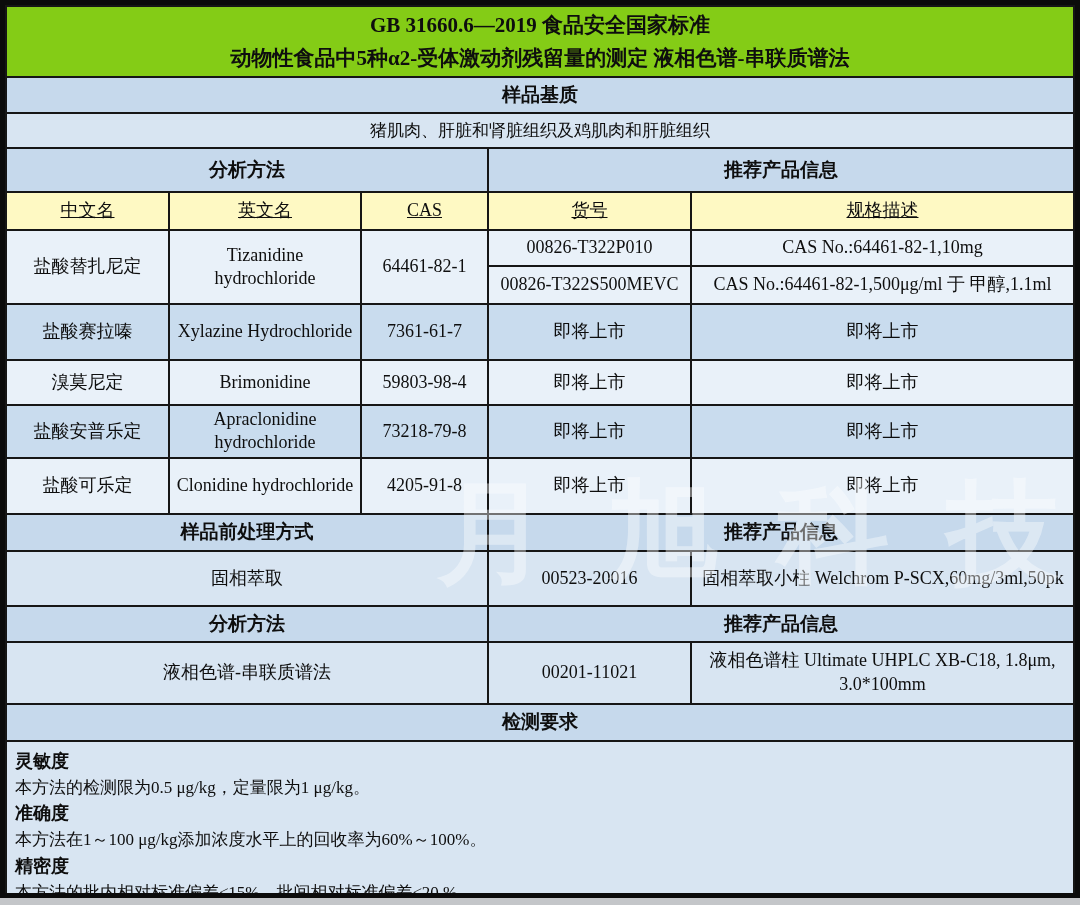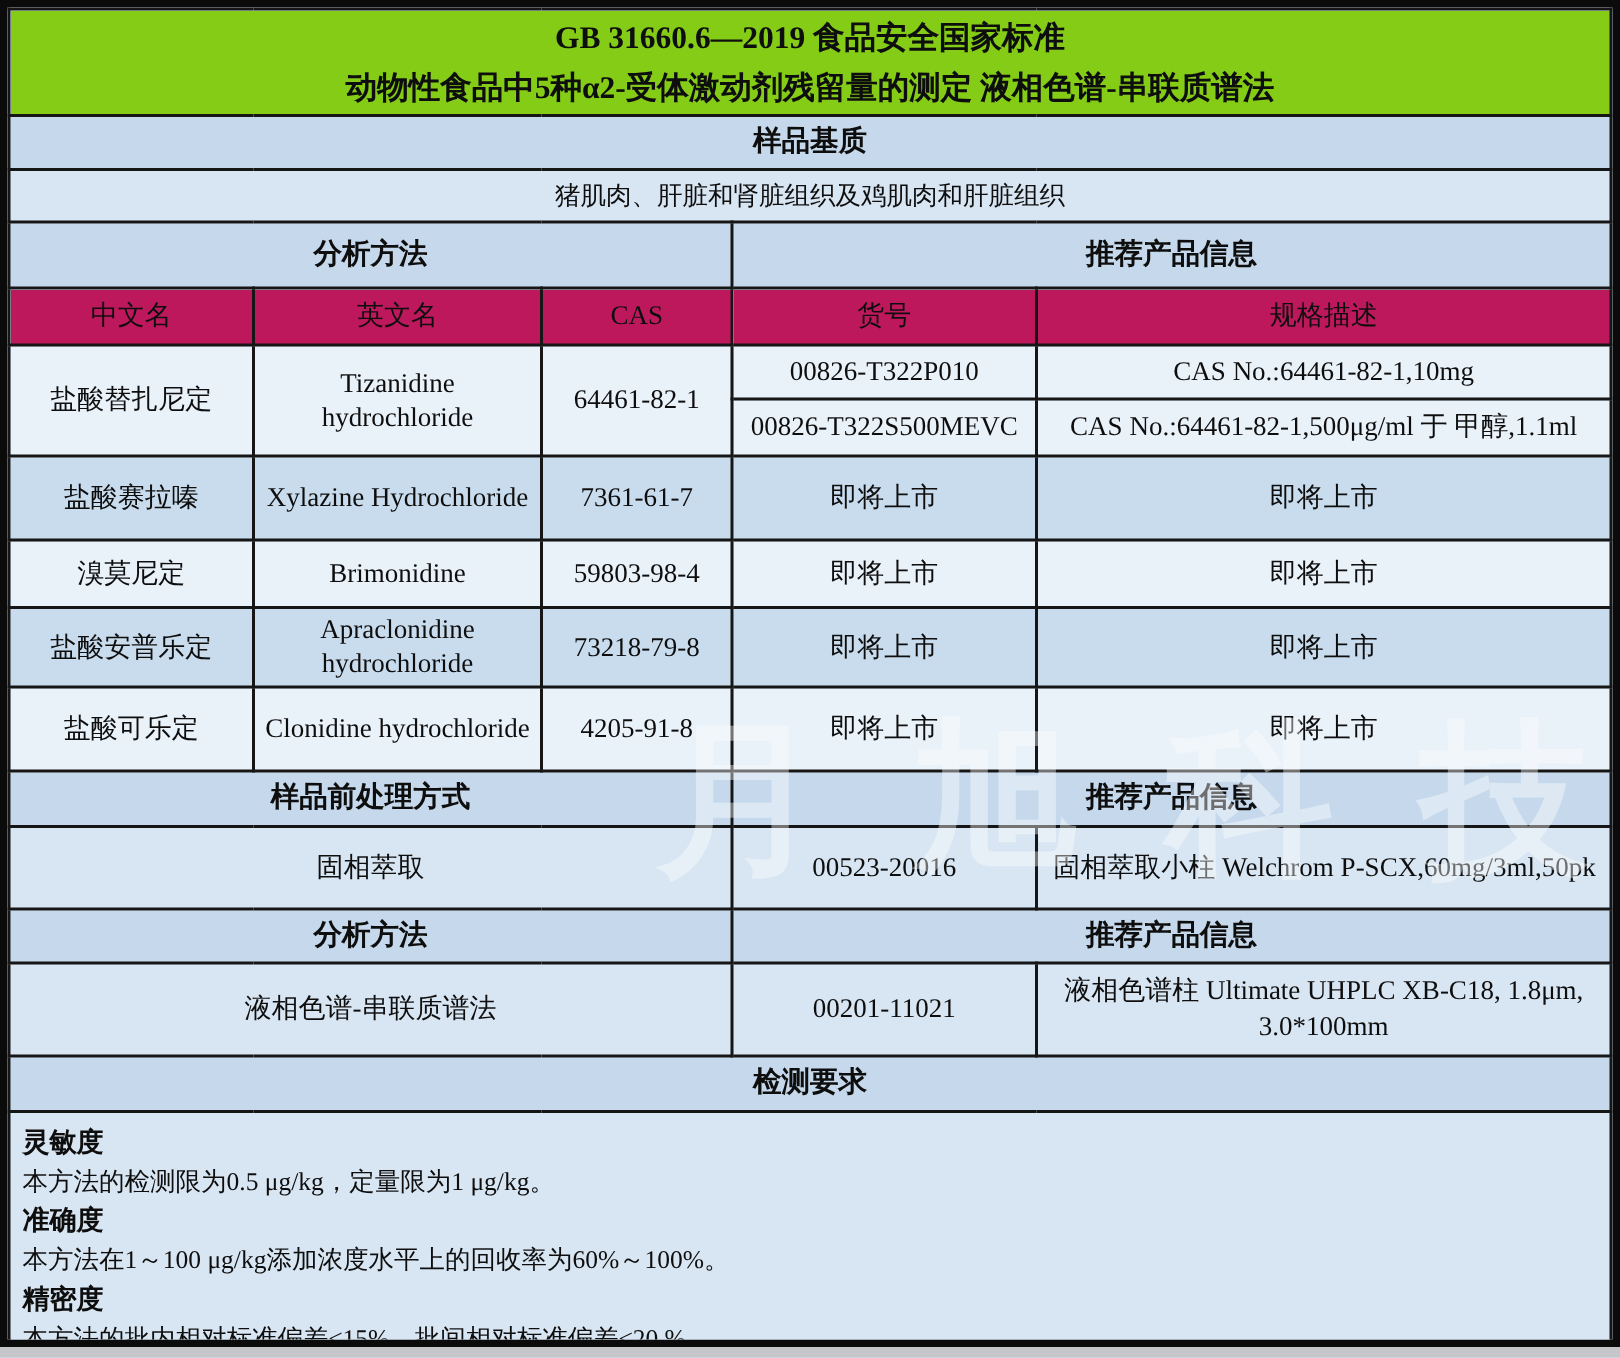--- a/index.html
+++ b/index.html
@@ -24,21 +24,21 @@
   td {
     border: 2px solid #161616;
     text-align: center; vertical-align: middle;
     font-size: 18px; color: #0e0e0e;
     padding: 2px 5px;
     line-height: 1.3;
     overflow: hidden;
   }
   .bg-title  { background: #84cc16; }
   .bg-hdr    { background: #c6d9ec; }
-  .bg-colhdr { background: #be185d; }
+  .bg-colhdr { background: #fef9c3; text-decoration: underline; }
   .bg-light  { background: #e9f1f9; }
   .bg-dark   { background: #c9dcee; }
   .bg-mid    { background: #d8e5f2; }
   .strong {
     font-family: "Liberation Sans", "DejaVu Sans", sans-serif;
     font-weight: bold; font-size: 19px;
   }
   .title-cell { font-weight: bold; font-size: 21px; line-height: 1.55; }
   .req-cell { text-align: left; vertical-align: top; padding: 6px 8px 4px 8px; font-size: 17px; line-height: 1.5; }
   .req-label { font-weight: bold; font-size: 18px; font-family: "Liberation Sans", "DejaVu Sans", sans-serif; }

